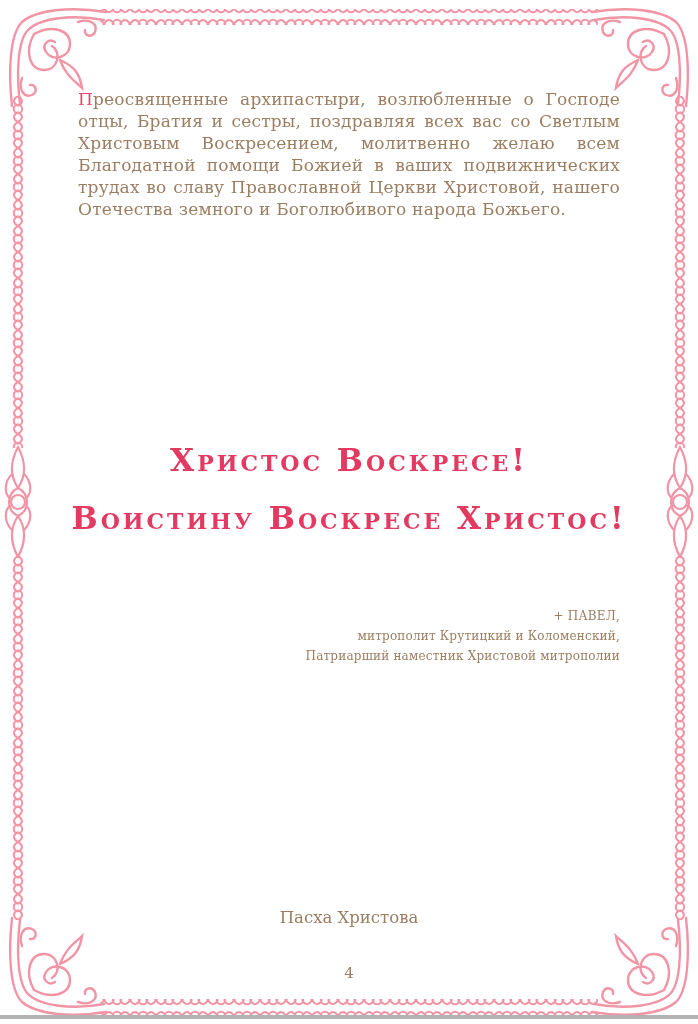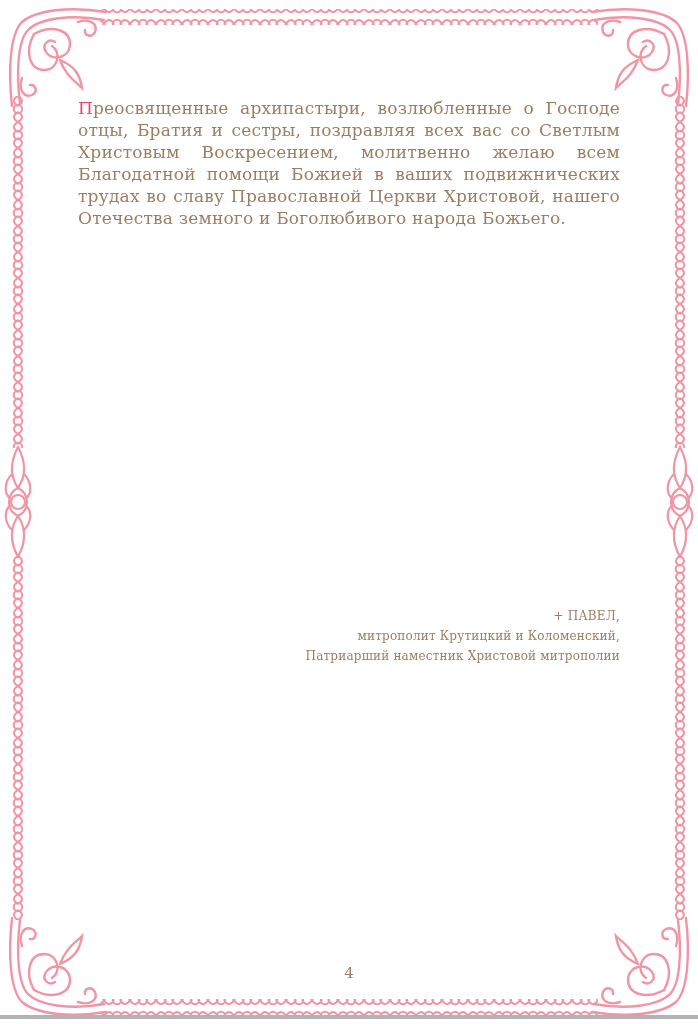--- a/index.html
+++ b/index.html
@@ -22,21 +22,21 @@
     color:var(--border-pink,#F195A6);
     pointer-events:none;
   }
   .paragraphs{
     position:absolute;left:78px;right:78px;top:84px;
     color:var(--body-text,#9B7E61);
     font-size:17px;line-height:22px;
     text-align:justify;
     letter-spacing:0.2px;
   }
-  .paragraphs p{margin:13px 0 13px 0;}
+  .paragraphs p{margin:4px 0 13px 0;}
   .drop-cap{color:var(--accent-pink,#E8446E);}
   .headlines{
     position:absolute;left:0;right:0;top:442px;
     text-align:center;
     color:var(--headline-red,#E23A60);
   }
   .headline-line{
     font-size:31px;
     font-weight:bold;
     font-variant:small-caps;
@@ -127,27 +127,32 @@
     <use href="#corner" transform="translate(698,1024) scale(-1,-1)"></use>
 
     <use href="#medallion" transform="translate(18,502)"></use>
     <use href="#medallion" transform="translate(680,502) scale(-1,1)"></use>
   </svg>
 
   <div class="paragraphs">
     <p><span class="drop-cap">П</span><span>реосвященные архипастыри, возлюбленные о Господе отцы, Братия и сестры, поздравляя всех вас со Светлым Христовым Воскресением, молитвенно желаю всем Благодатной помощи Божией в ваших подвижнических трудах во славу Православной Церкви Христовой, нашего Отечества земного и Боголюбивого народа Божьего.</span></p>
   </div>
 
+  <div class="headlines">
+    <div class="headline-line">Христос Воскресе!</div>
+    <div class="headline-line">Воистину Воскресе Христос!</div>
+  </div>
 
   <div class="signature">
     <div>+ ПАВЕЛ,</div>
     <div>митрополит Крутицкий и Коломенский,</div>
     <div>Патриарший наместник Христовой митрополии</div>
   </div>
 
   <div class="footer">
+    <div>Пасха Христова</div>
   </div>
 
   <div class="page-number">4</div>
 
   <div class="bottom-edge"></div>
 
 </div>
 
 </body></html>

